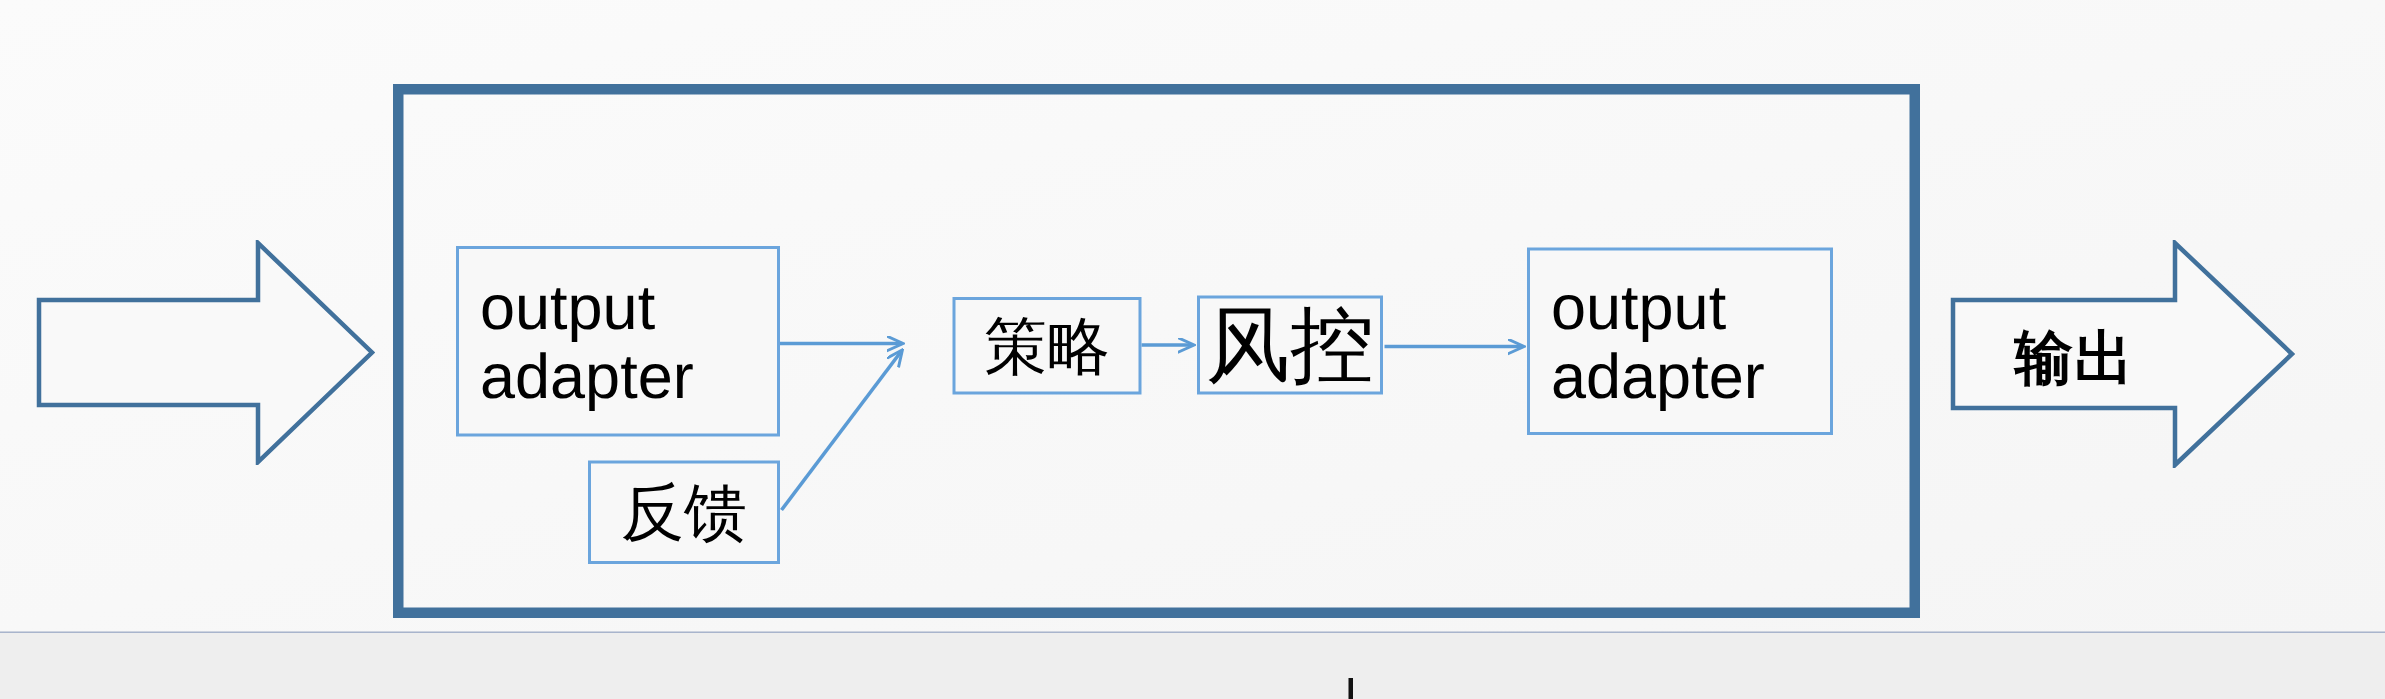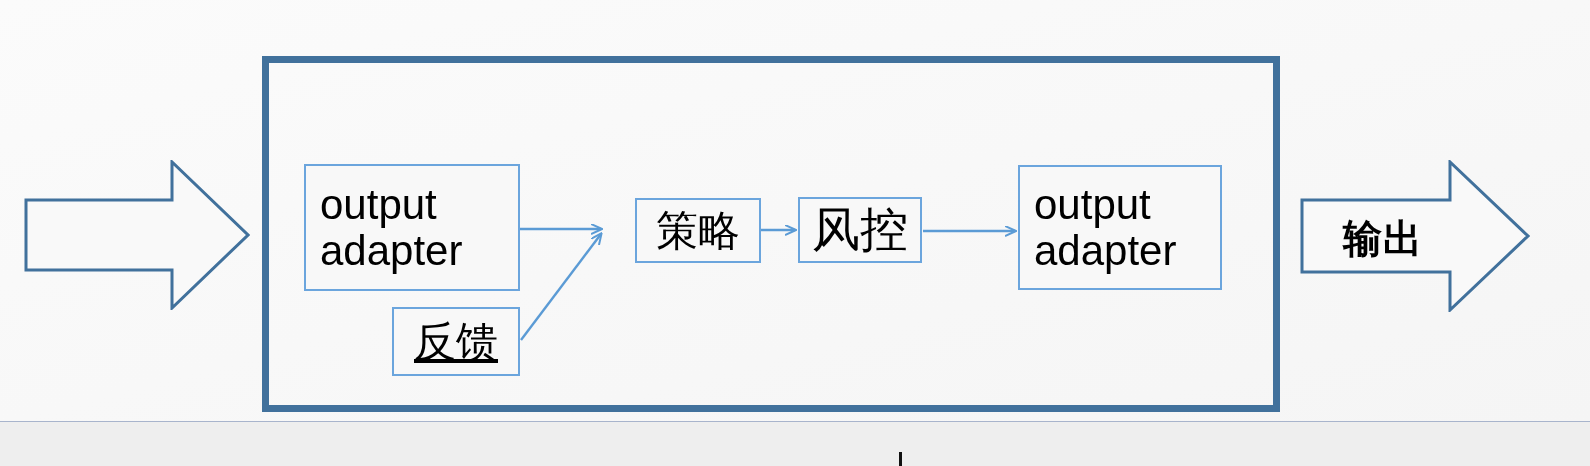--- a/index.html
+++ b/index.html
@@ -85,21 +85,20 @@
   .node-input-adapter .label {
     font-size: 42px;
   }
 
   .node-feedback {
     left: 392px;
     top: 307px;
     width: 128px;
     height: 69px;
     justify-content: center;
-    text-decoration: underline;
   }
   .node-feedback .label {
     font-size: 42px;
   }
 
   .node-strategy {
     left: 604px;
     top: 198px;
     width: 126px;
     height: 65px;
@@ -111,21 +110,21 @@
   }
 
   .node-riskcontrol {
     left: 798px;
     top: 197px;
     width: 124px;
     height: 66px;
     justify-content: center;
   }
   .node-riskcontrol .label {
-    font-size: 48px;
+    font-size: 56px;
   }
 
   .node-output-adapter {
     left: 1018px;
     top: 165px;
     width: 204px;
     height: 125px;
     padding-left: 14px;
   }
   .node-output-adapter .label {

